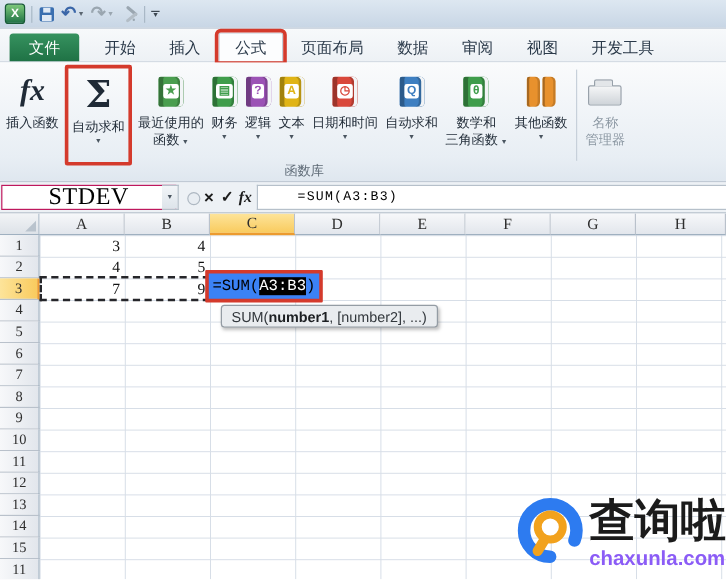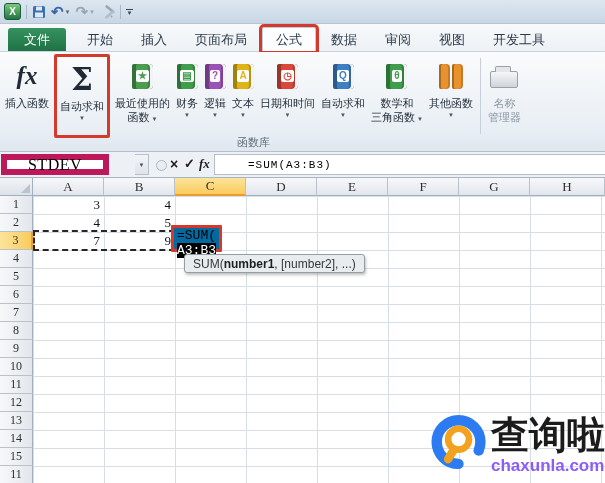--- a/index.html
+++ b/index.html
@@ -57,23 +57,23 @@
   .drawer{width:26px;height:15px;background:linear-gradient(#f5f6f7,#cfd4d9);
     border:1px solid #98a1aa;border-radius:2px;position:relative;margin-top:6px;}
   .drawer:before{content:"";position:absolute;left:4px;top:-6px;width:14px;height:5px;
     background:#e3e6e9;border:1px solid #98a1aa;border-bottom:none;border-radius:2px 2px 0 0;}
   .vsep{width:1px;background:#c7d0da;margin:4px 4px;}
   .group-label{position:absolute;left:180px;bottom:1px;width:90px;text-align:right;
     font-size:11px;color:#5f6b77;}
   
   .fbar{position:absolute;left:0;top:152px;width:605px;height:26px;background:#edf1f5;
     border-bottom:1px solid #a8b4c0;box-sizing:border-box;}
-  .namebox{position:absolute;left:1px;top:2px;width:108px;height:21px;background:#fff;
-    border:6px solid #be185d;box-sizing:border-box;display:flex;align-items:center;
-    justify-content:center;font-family:"Liberation Serif",serif;font-size:16px;letter-spacing:.5px;}
+  .namebox{position:absolute;left:1px;top:2px;width:146px;height:21px;background:#fff;
+    border:1px solid #be185d;box-sizing:border-box;display:flex;align-items:center;
+    justify-content:center;font-family:"Liberation Serif",serif;font-size:20px;letter-spacing:.5px;}
   .nb-drop{position:absolute;left:135px;top:2px;width:14px;height:21px;box-sizing:border-box;
     background:linear-gradient(#f2f5f8,#dde4ea);border:1px solid #b6c0ca;border-left:none;
     display:flex;align-items:center;justify-content:center;font-size:6px;color:#4a5560;}
   .fb-circle{position:absolute;left:156px;top:8px;width:9px;height:9px;border:1px solid #aeb8c2;
     border-radius:50%;background:#e8edf2;}
   .fb-x{position:absolute;left:170px;top:4px;font-size:14px;font-weight:bold;color:#1c1c1c;}
   .fb-check{position:absolute;left:184px;top:4px;font-size:13px;font-weight:bold;color:#1c1c1c;}
   .fb-fx{position:absolute;left:199px;top:4px;font-family:"Liberation Serif",serif;
     font-style:italic;font-weight:bold;font-size:13px;color:#1c1c1c;}
   .fmla{position:absolute;left:214px;top:2px;right:0;height:21px;background:#fff;
@@ -99,22 +99,22 @@
     background:linear-gradient(90deg,#f7f8fa,#e2e6ec);border-right:1px solid #9fb0c0;
     border-bottom:1px solid #b9c1cb;font-family:"Liberation Serif",serif;font-size:12px;
     color:#2e2e2e;display:flex;align-items:center;justify-content:center;}
   .rowhdr.sel{background:linear-gradient(90deg,#fde49a,var(--selhdr));border-right:2px solid #ec9b2f;}
   .cellv{position:absolute;height:18px;font-family:"Liberation Serif",serif;font-size:13px;
     color:#111;display:flex;align-items:center;justify-content:flex-end;
     padding-right:4px;box-sizing:border-box;}
   .ants{position:absolute;left:33px;top:52px;width:142px;height:21px;box-sizing:border-box;
     border:2px dashed #26262a;}
   .editbox{position:absolute;left:171px;top:47px;height:27px;box-sizing:border-box;
-    border:3px solid var(--red);border-radius:1px;background:#0369a1;display:flex;align-items:center;
-    padding:0 3px;font-family:"Liberation Mono",monospace;font-size:13px;white-space:nowrap;flex-direction:column;}
+    border:3px solid var(--red);border-radius:1px;background:#3b82f6;display:flex;align-items:center;
+    padding:0 3px;font-family:"Liberation Mono",monospace;font-size:13px;white-space:nowrap;}
   .editbox .selrange{background:#000;color:#fff;text-align:center;}
   .fn-tip{position:absolute;left:184px;top:76px;height:19px;box-sizing:border-box;
     background:#e9ecef;border:1px solid #949ca4;border-radius:3px;
     box-shadow:1px 2px 3px rgba(0,0,0,.25);display:flex;align-items:center;
     padding:0 8px;font-size:12px;color:#33383d;white-space:nowrap;}
   .fn-tip b{color:#1c1f22;}
   
   .wm{position:absolute;left:431px;top:396px;display:flex;align-items:flex-start;margin-top:17px;}
   .wm-text{margin-left:3px;}
   .wm-title{font-family:"Liberation Serif",serif;font-weight:600;font-size:38px;
@@ -156,22 +156,22 @@
       <div class="bar"></div>
         <div class="car">▼</div>
     </div>
   </div>
 
   <div class="tabrow">
     <div class="file-tab">文件</div>
     <div id="tabs" style="display:flex;align-items:flex-end;gap:2px;">
         <div class="tab">开始</div>
         <div class="tab">插入</div>
+        <div class="tab active annotated">公式</div>
         <div class="tab">页面布局</div>
-        <div class="tab active annotated">公式</div>
         <div class="tab">数据</div>
         <div class="tab">审阅</div>
         <div class="tab">视图</div>
         <div class="tab">开发工具</div>
       </div>
   </div>
 
   <div class="ribbon">
     <div class="ribbon-inner" id="ribbon-buttons">
         <div class="rbtn">

